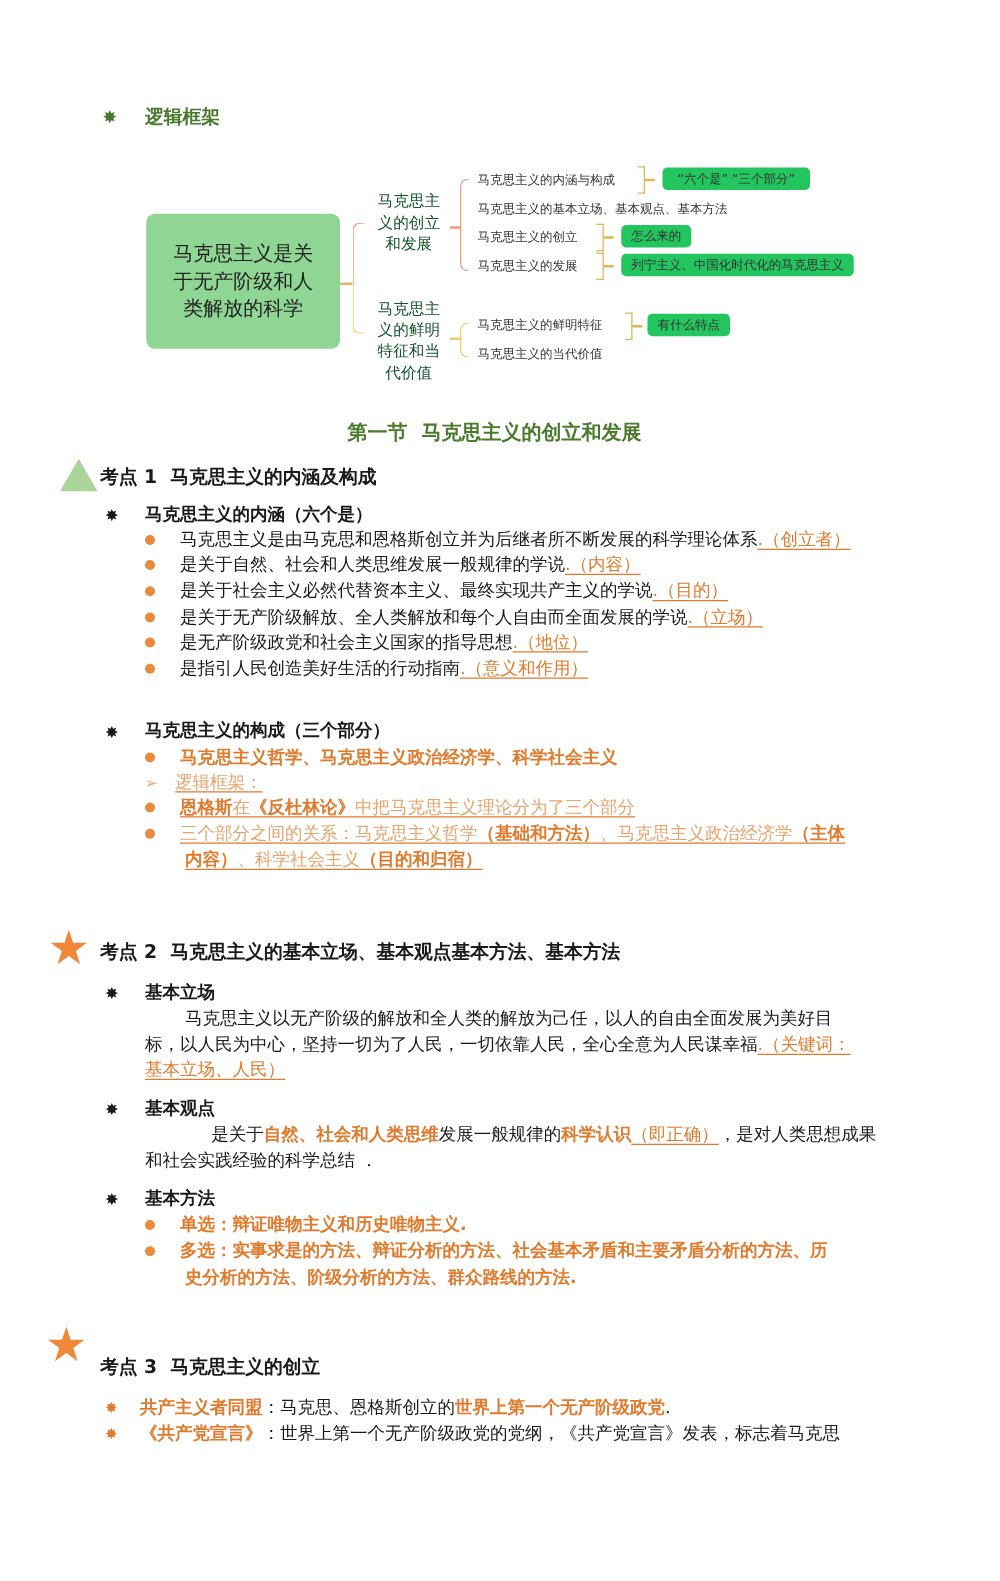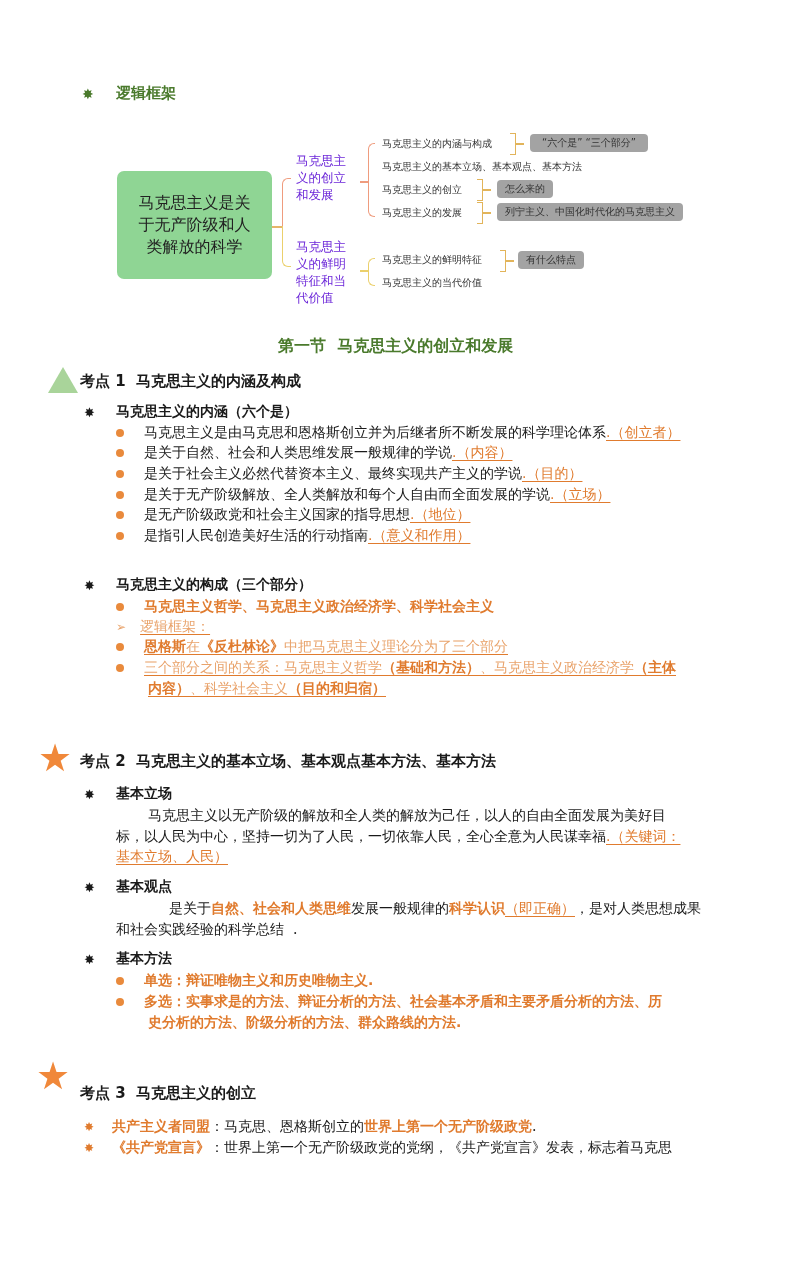--- a/index.html
+++ b/index.html
@@ -10,23 +10,23 @@
     .bold { font-weight:bold; }
     .green-title { color:#4a7a2c; }
     .orange { color:#e07b2e; }
     .orange-light { color:#e9a36b; }
     .u { text-decoration:underline; text-decoration-color:#e07b2e; text-underline-offset:3px; }
     .star6 { font-size:13px; }
     
     .mm-root { left:117px; top:171px; width:155px; height:108px; background:#8fd594; border-radius:7px;
       display:flex; align-items:center; justify-content:center; text-align:center;
       font-size:16px; line-height:22px; color:#222; }
-    .mm-branch { font-size:12.5px; line-height:17px; color:#6d28d9; width:62px; }
+    .mm-branch { font-size:12.5px; line-height:17px; color:#14532d; width:62px;text-align:center; }
     .mm-leaf { font-size:10px; color:#333; white-space:nowrap; }
-    .mm-tag { background:#a3a3a3; border-radius:4px; font-size:10px; color:#333; padding:2px 8px; white-space:nowrap; }
+    .mm-tag { background:#22c55e; border-radius:4px; font-size:10px; color:#333; padding:2px 8px; white-space:nowrap; }
     .brk { border:1.5px solid; border-right:none; border-radius:6px 0 0 6px; }
     .brk-r { border:1.5px solid #e2b45a; border-left:none; width:5px; }
     .hline { height:1.5px; }
     .row { font-size:14px; line-height:20px; white-space:nowrap; }
     .bullet { width:8px; height:8px; border-radius:50%; background:#e98a3c; display:inline-block; }
     .kd { font-size:15px; font-weight:bold; font-family:"DejaVu Sans","Liberation Sans",sans-serif; }
     .sub { font-size:14px; font-weight:bold; font-family:"DejaVu Sans","Liberation Sans",sans-serif; }
   </style>
 </head>
 <body>

